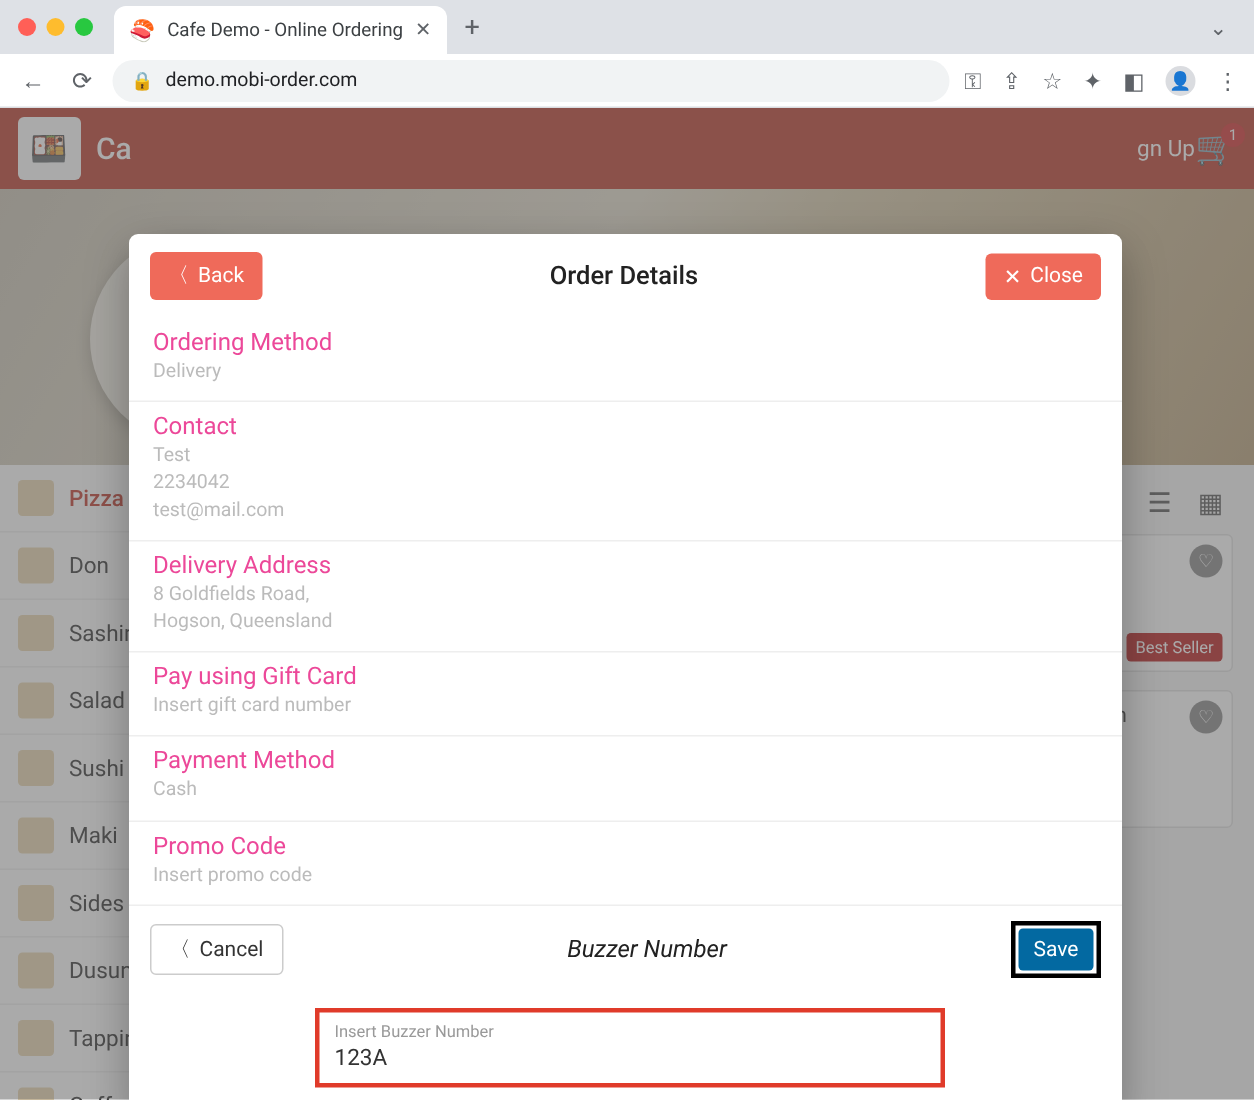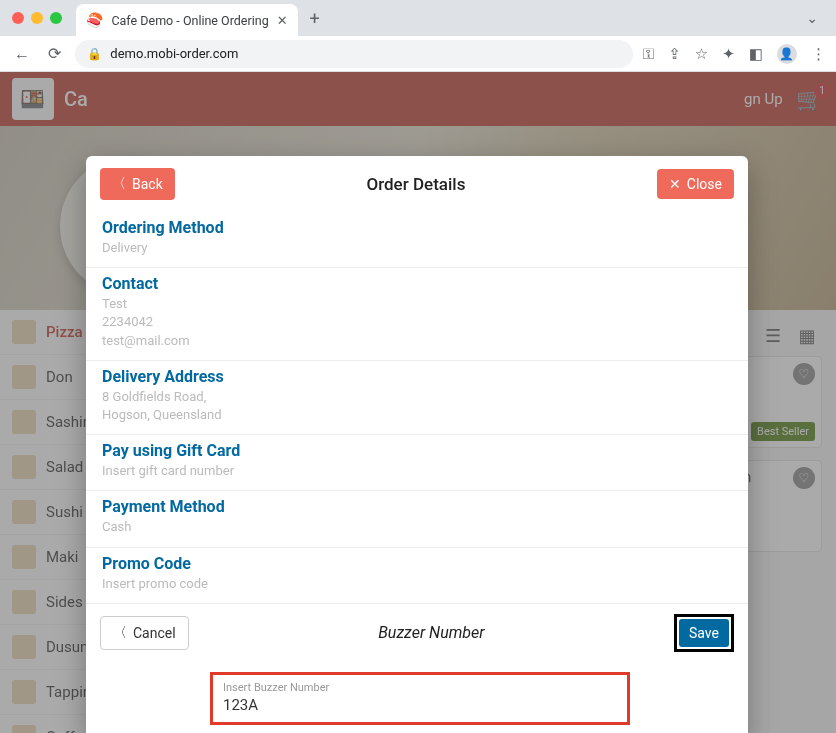--- a/index.html
+++ b/index.html
@@ -22,54 +22,54 @@
 .url-box { flex:1; display:flex; align-items:center; background:#f1f3f4; border-radius:14px; height:28px; padding:0 12px; font-size:13px; color:#202124; gap:8px; }
 .lock { color:#5f6368; font-size:12px; }
 .ext-icons { display:flex; gap:14px; color:#5f6368; font-size:15px; align-items:center; }
 .ext-icons .avatar { width:20px; height:20px; border-radius:50%; background:#dadce0; display:flex; align-items:center; justify-content:center; font-size:12px; }
 
 
 .app { position:absolute; top:72px; left:0; right:0; bottom:0; background:#bb3a2a; overflow:hidden; }
 .app-header { height:54px; display:flex; align-items:center; padding:0 12px; color:#fff; }
 .logo { width:42px; height:42px; background:#fff; border-radius:4px; margin-right:10px; display:flex; align-items:center; justify-content:center; font-size:20px; }
 .app-title { font-size:20px; font-weight:500; }
-.header-right { margin-left:auto; display:flex; align-items:center; gap:14px; font-size:15px; }
+.header-right { margin-left:auto; display:flex; align-items:center; font-size:15px; }
 .cart { position:relative; font-size:22px; }
 .cart .badge { position:absolute; top:-4px; right:-6px; background:#d32f2f; color:#fff; border-radius:50%; width:16px; height:16px; font-size:10px; display:flex; align-items:center; justify-content:center; }
 .hero { height:184px; background:linear-gradient(120deg,#c9c2b2 0%,#e3dccb 45%,#d6c8a8 60%,#b8a078 100%); position:relative; }
 .hero-plate { position:absolute; left:60px; top:30px; width:140px; height:140px; border-radius:50%; background:#f4f0e6; box-shadow:0 4px 10px rgba(0,0,0,.2); }
 .hero-plate::after{content:"";position:absolute;inset:18px;border-radius:50%;background:radial-gradient(circle,#4a6b3a 35%,#6a8b4a 55%,#f4f0e6 58%);}
 .content { position:absolute; top:238px; left:0; right:0; bottom:0; background:#f7f7f7; display:flex; }
 .sidebar { width:200px; background:#fff; border-right:1px solid #e0e0e0; overflow-y:auto; }
 .cat { display:flex; align-items:center; gap:10px; padding:10px 12px; font-size:15px; color:#333; border-bottom:1px solid #f0f0f0; }
 .cat.active { color:#c0392b; font-weight:500; }
 .cat .thumb { width:24px; height:24px; background:#e8d5b0; border-radius:3px; }
 .main { flex:1; padding:10px; }
 .toolbar { display:flex; justify-content:flex-end; padding:4px 6px 10px; gap:8px; color:#555; }
 .view-btn { width:26px; height:22px; display:flex; align-items:center; justify-content:center; font-size:18px; }
 .cards { display:flex; gap:12px; flex-wrap:wrap; }
 .card { width:300px; background:#fff; border:1px solid #e0e0e0; border-radius:4px; display:flex; overflow:hidden; position:relative; }
 .card .img { width:110px; height:90px; background:radial-gradient(circle at 50% 55%,#f2d65a 30%,#c94a2a 55%,#8b3a1a 70%,#3a2418 85%); }
 .card .info { flex:1; padding:8px 10px; position:relative; }
 .card .name { font-size:14px; color:#333; margin-bottom:4px; }
 .card .price { position:absolute; bottom:6px; left:10px; font-size:15px; color:#666; }
 .card .fav { position:absolute; top:6px; right:6px; width:22px; height:22px; border-radius:50%; background:#888; color:#fff; display:flex; align-items:center; justify-content:center; font-size:12px; }
-.card .tag { position:absolute; bottom:6px; right:6px; background:#4d7c0f; color:#fff; font-size:11px; padding:3px 6px; border-radius:3px; }
+.card .tag { position:absolute; bottom:6px; right:6px; background:#b91c1c; color:#fff; font-size:11px; padding:3px 6px; border-radius:3px; }
 
 
 .dim { position:absolute; top:72px; left:0; right:0; bottom:0; background:rgba(100,100,100,.55); }
 
 
 .modal { position:absolute; top:156px; left:86px; width:662px; background:#fff; border-radius:6px; box-shadow:0 10px 30px rgba(0,0,0,.3); }
 .modal-head { display:flex; align-items:center; padding:12px 14px; }
 .btn { border:none; border-radius:4px; padding:7px 12px; font-size:14px; display:flex; align-items:center; gap:6px; cursor:pointer; }
 .btn-coral { background:#ef6a5a; color:#fff; }
 .modal-title { flex:1; text-align:center; font-size:17px; color:#222; font-weight:500; }
 .section { padding:6px 16px 10px; border-bottom:1px solid #eee; }
-.section .lbl { font-size:16px; color:#0369a1; margin-bottom:2px;font-weight:bold; }
+.section .lbl { font-size:16px; color:#ec4899; margin-bottom:2px; }
 .section .val { font-size:13px; color:#bbb; line-height:1.4; }
 .buzzer-row { display:flex; align-items:center; padding:10px 14px; }
 .btn-outline { background:#fff; border:1px solid #ccc; color:#333; }
 .buzzer-title { flex:1; text-align:center; font-size:16px; color:#222;font-style:italic; }
 .btn-save-wrap { border:3px solid #000; padding:2px; }
 .btn-save { background:#0369a1; color:#fff; border-radius:3px; padding:6px 10px; font-size:14px; border:none; cursor:pointer; }
 .buzzer-field-wrap { padding:10px 14px 18px; display:flex; }
 .buzzer-field { margin-left:110px; flex:1; max-width:420px; border:3px solid #e03b2a; padding:6px 10px 8px; }
 .buzzer-field .ph { font-size:11px; color:#999; }
 .buzzer-field input { border:none; outline:none; font-size:15px; color:#333; width:100%; margin-top:2px; font-family:inherit; }

